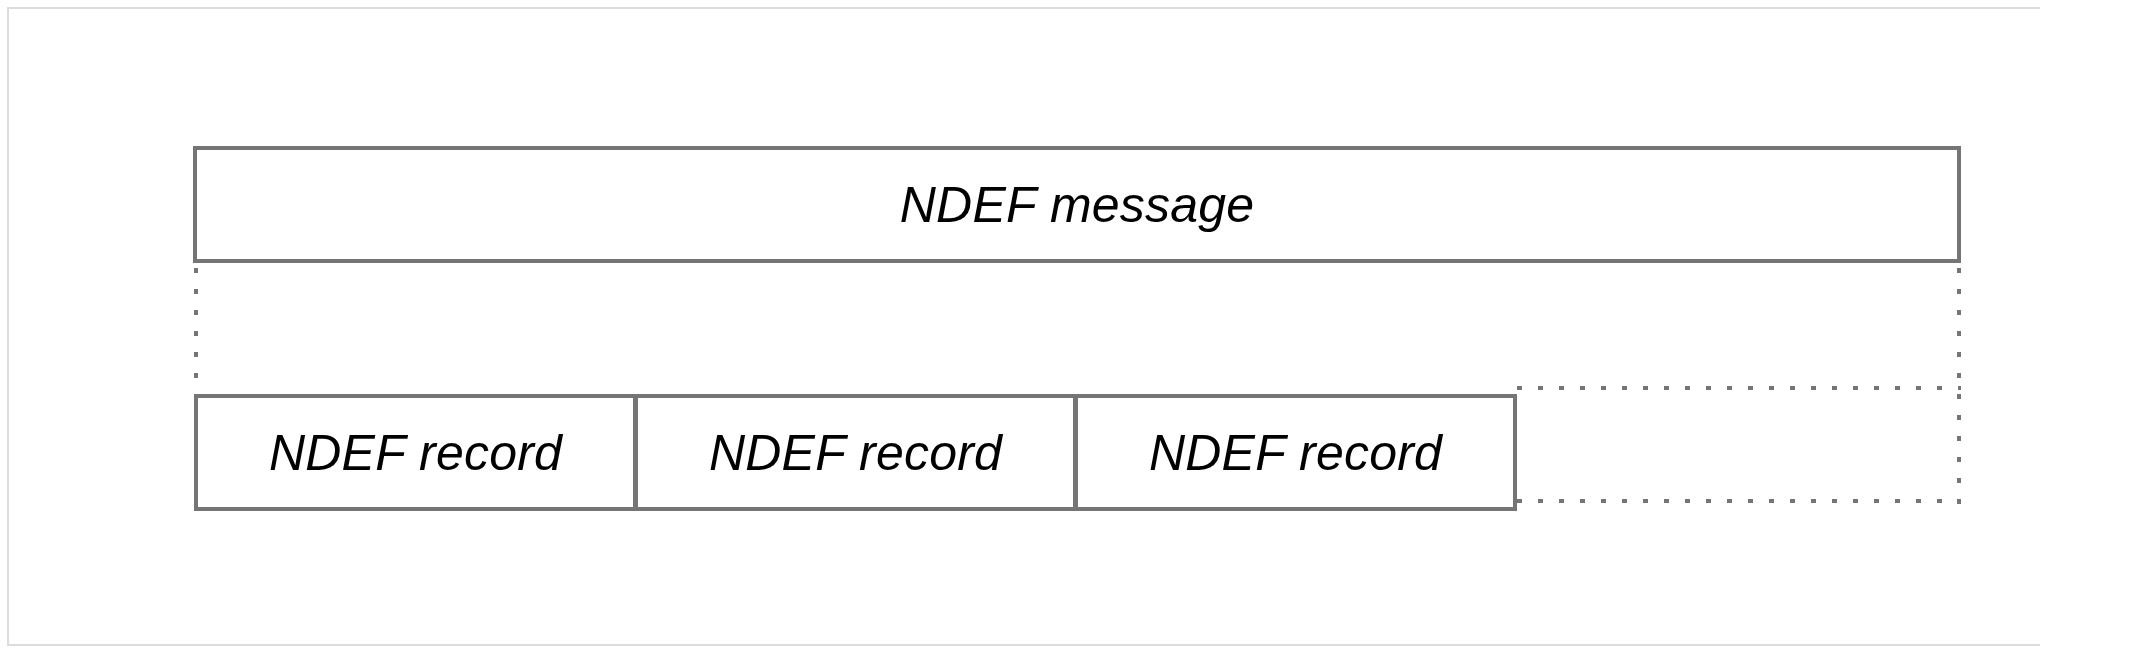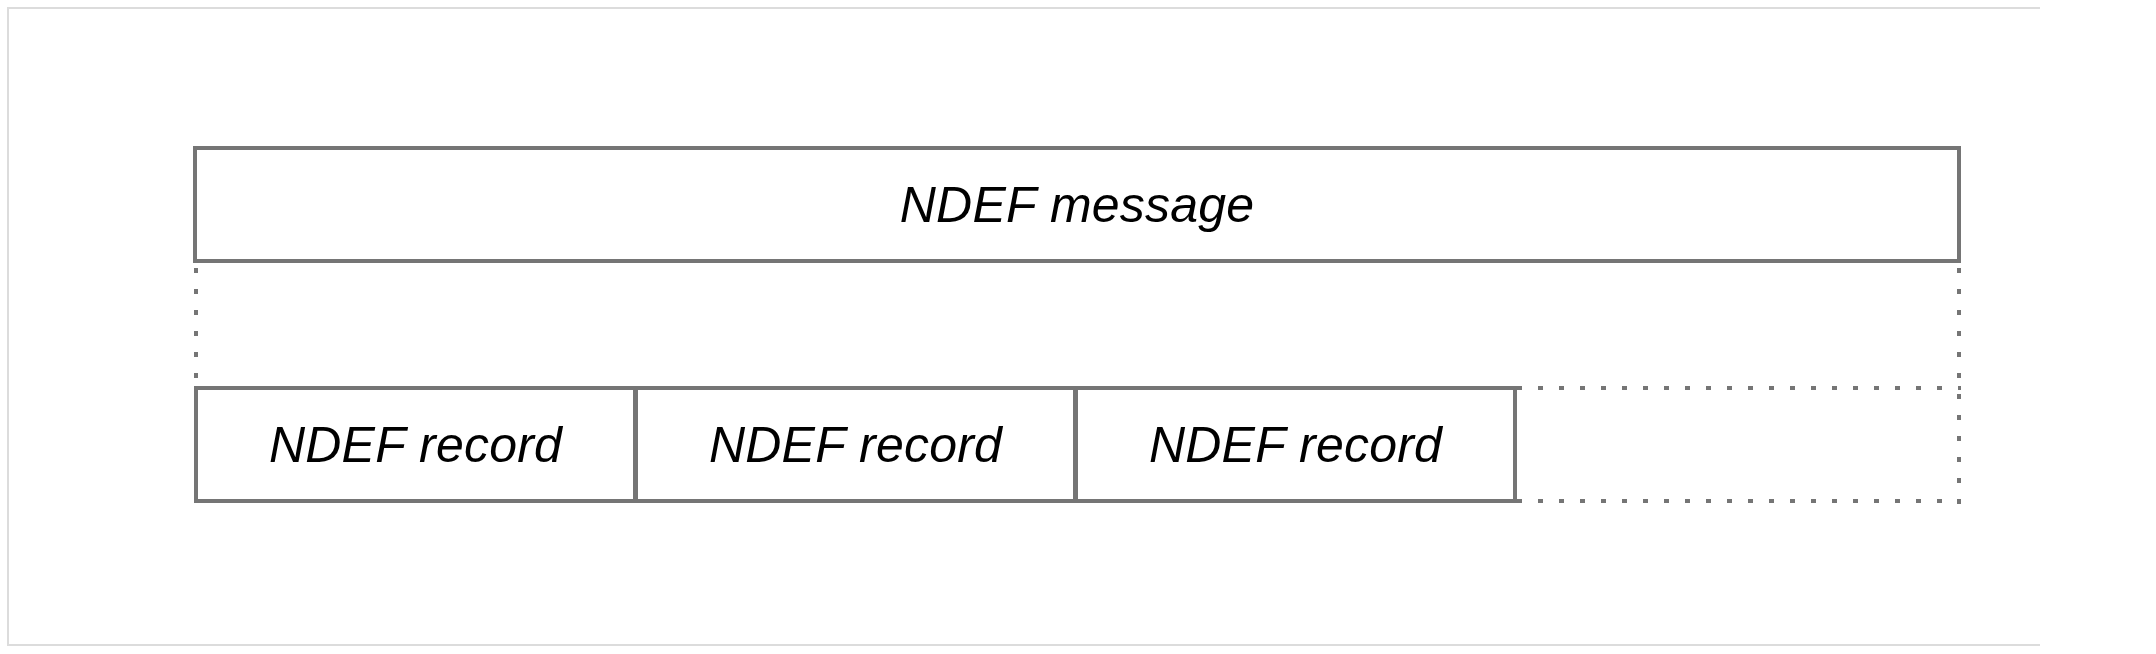--- a/index.html
+++ b/index.html
@@ -66,21 +66,21 @@
   
   .message-box {
     left: 193px;
     top: 146px;
     width: 1768px;
     height: 117px;
   }
 
   
   .record-box {
-    top: 386px;
+    top: 394px;
     height: 117px;
     align-items: center;
   }
   .record-box-1 { left: 194px;  width: 443px; }
   .record-box-2 { left: 634px;  width: 443px; }
   .record-box-3 { left: 1074px; width: 443px; }
 
   
   .dotted-v {
     position: absolute;

